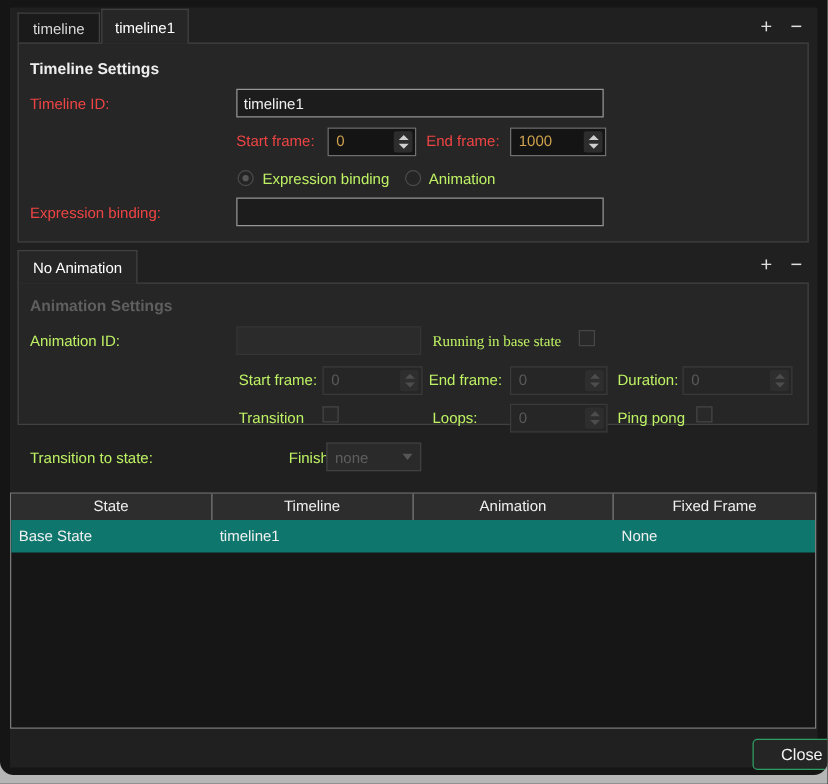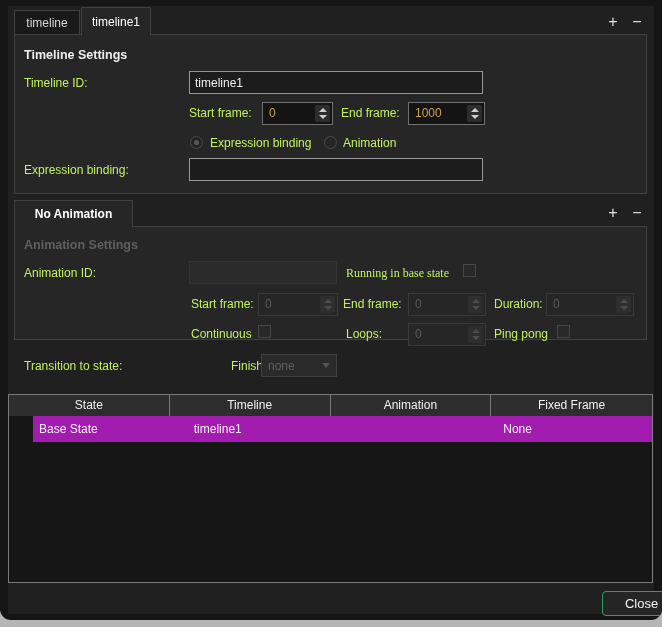--- a/index.html
+++ b/index.html
@@ -14,21 +14,21 @@
   .tab { position:absolute; background:#1a1a1a; border:1px solid #414141; border-bottom:none;
          color:#d8d8d8; font-size:12px; display:flex; align-items:center; justify-content:center; cursor:default; }
   .tab.active { background:#262626; color:#ffffff; z-index:3; }
   .iconbtn { position:absolute; width:18px; height:18px; color:#e0e0e0; font-size:16px; line-height:18px;
              text-align:center; cursor:default; }
 
   
   .panel { position:absolute; background:#262626; border:1px solid #414141; z-index:2; }
   .ptitle { position:absolute; font-size:12.5px; font-weight:bold; color:#eeeeee; }
   .ptitle.dis { color:#5f5f5f; }
-  .lbl { position:absolute; font-size:12px; color:#bef264; white-space:nowrap; }
+  .lbl { position:absolute; font-size:12px; color:#ef4444; white-space:nowrap; }
   .lbl.dis { color:#bef264; }
 
   
   .tinput { position:absolute; background:#1c1c1c; border:1px solid #969696; color:#f0f0f0;
             font-size:12px; padding:0 5px; font-family:"Liberation Sans", sans-serif; outline:none; }
   .tinput.dis { background:#2b2b2b; border:1px solid #343434; color:#606060; }
 
   
   .spinbox { position:absolute; background:#141414; border:1px solid #6f6f6f; display:flex; align-items:stretch; }
   .spinbox .val { flex:1; color:#cfa24d; font-size:12px; padding:3px 0 0 6px; overflow:hidden; }
@@ -52,21 +52,21 @@
         color:#5f5f5f; font-size:12px; padding:0 6px; }
   .dd .ddval { flex:1; }
   .dd .ddarrow { width:0; height:0; border-left:4px solid transparent; border-right:4px solid transparent; border-top:5px solid #565656; }
 
   
   .table { position:absolute; left:8px; top:394px; width:645px; height:189px;
            border:1px solid #7a7a7a; background:#161616; z-index:2; }
   .thead { display:grid; grid-template-columns:repeat(4,1fr); height:21px; background:#2d2d2d; }
   .th { color:#f0f0f0; font-size:12px; text-align:center; line-height:20px; border-right:1px solid #7a7a7a; }
   .th:last-child { border-right:none; }
-  .trow { display:grid; grid-template-columns:repeat(4,1fr); height:26px; background:#a21caf;margin-left:24px; }
+  .trow { display:grid; grid-template-columns:repeat(4,1fr); height:26px; background:#0f766e; }
   .td { color:#f0f0f0; font-size:12px; line-height:26px; padding-left:6px; overflow:hidden; white-space:nowrap; }
 
   
   .close-btn { position:absolute; left:602px; top:591px; width:79px; height:25px;
                background:#252525; border:1px solid #2f9e63; border-radius:4px;
                color:#f2f2f2; font-size:13px; font-family:"Liberation Sans", sans-serif; cursor:default; }
 </style>
 </head>
 <body>
 
@@ -109,21 +109,21 @@
 
     <span class="radio checked" style="left:175px; top:101px;"></span>
     <div class="lbl dis" style="left:195px; top:101px;">Expression binding</div>
     <span class="radio" style="left:309px; top:101px;"></span>
     <div class="lbl dis" style="left:328px; top:101px;">Animation</div>
 
     <div class="lbl" style="left:9px; top:128px;">Expression binding:</div>
     <input class="tinput" style="left: 174px; top: 123px; width: 294px; height: 23px;" value="">
   </div>
 
-  <div class="tab active" style="left:14px; top:200px; width:119px; height:27px;font-weight:bold;">
+  <div class="tab active" style="left:14px; top:200px; width:96px; height:27px;">
     <span>No Animation</span>
   </div>
   <div class="iconbtn" style="left:604px; top:204px;">+</div>
   <div class="iconbtn" style="left:628px; top:204px;">−</div>
 
   <div class="panel" style="left:14px; top:226px; width:633px; height:114px;">
 
     <div class="ptitle dis" style="left:9px; top:11px;">Animation Settings</div>
 
     <div class="lbl dis" style="left:9px; top:39px;text-align:right;">Animation ID:</div>
@@ -149,21 +149,21 @@
     </div>
     <div class="lbl dis" style="left:479px; top:70px;">Duration:</div>
     <div class="spinbox dis" style="left:531px; top:66px; width:88px; height:23px;">
       <span class="val">0</span>
       <span class="btns">
         <span class="tri-up"></span>
         <span class="tri-down"></span>
       </span>
     </div>
 
-    <div class="lbl dis" style="left:176px; top:100px;">Continuous</div>
+    <div class="lbl dis" style="left:176px; top:100px;">Transition</div>
     <span class="cb" style="left:243px; top:98px;"></span>
     <div class="lbl dis" style="left:331px; top:100px;">Loops:</div>
     <div class="spinbox dis" style="left:393px; top:96px; width:78px; height:23px;">
       <span class="val">0</span>
       <span class="btns">
         <span class="tri-up"></span>
         <span class="tri-down"></span>
       </span>
     </div>
     <div class="lbl dis" style="left:479px; top:100px;">Ping pong</div>

